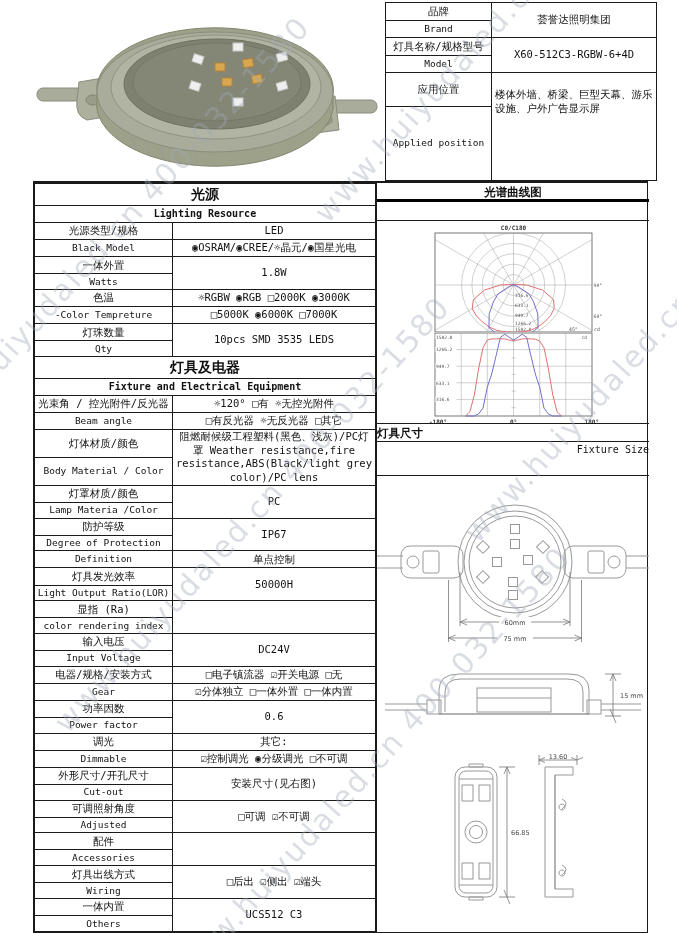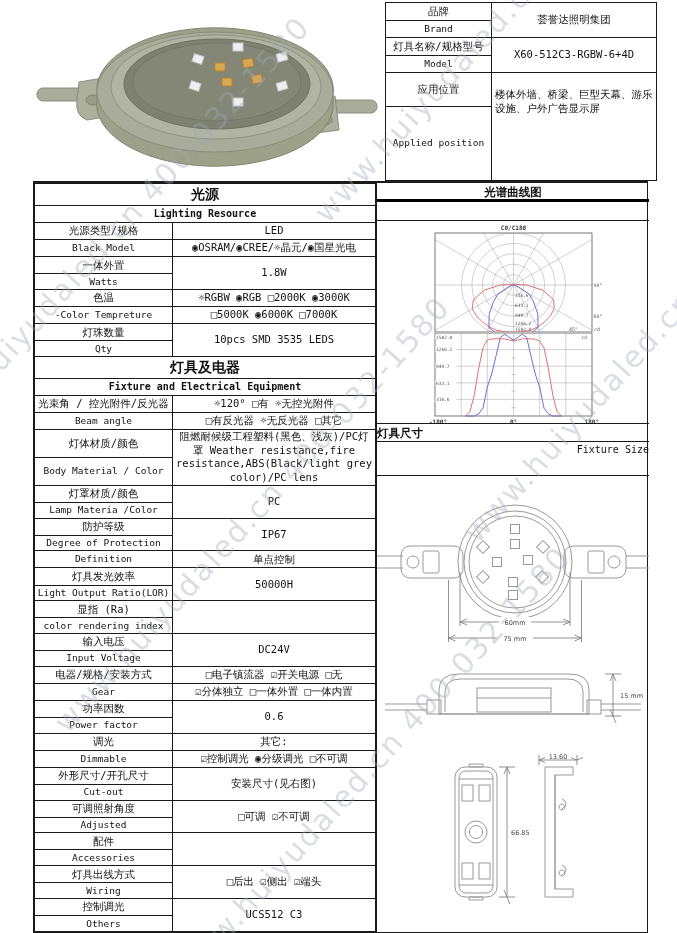--- a/index.html
+++ b/index.html
@@ -271,21 +271,21 @@
           <td class="en">Accessories</td>
         </tr>
     <tr>
           <td>灯具出线方式</td>
           <td rowspan="2">□后出 ☑侧出 ☑端头</td>
         </tr>
     <tr>
           <td class="en">Wiring</td>
         </tr>
     <tr>
-          <td>控制调光</td>
+          <td>一体内置</td>
           <td rowspan="2">UCS512 C3</td>
         </tr>
     <tr>
           <td class="en">Others</td>
         </tr>
   </tbody>
     </table>
 
   <div class="rcol">
     <div class="rch">光谱曲线图</div>

